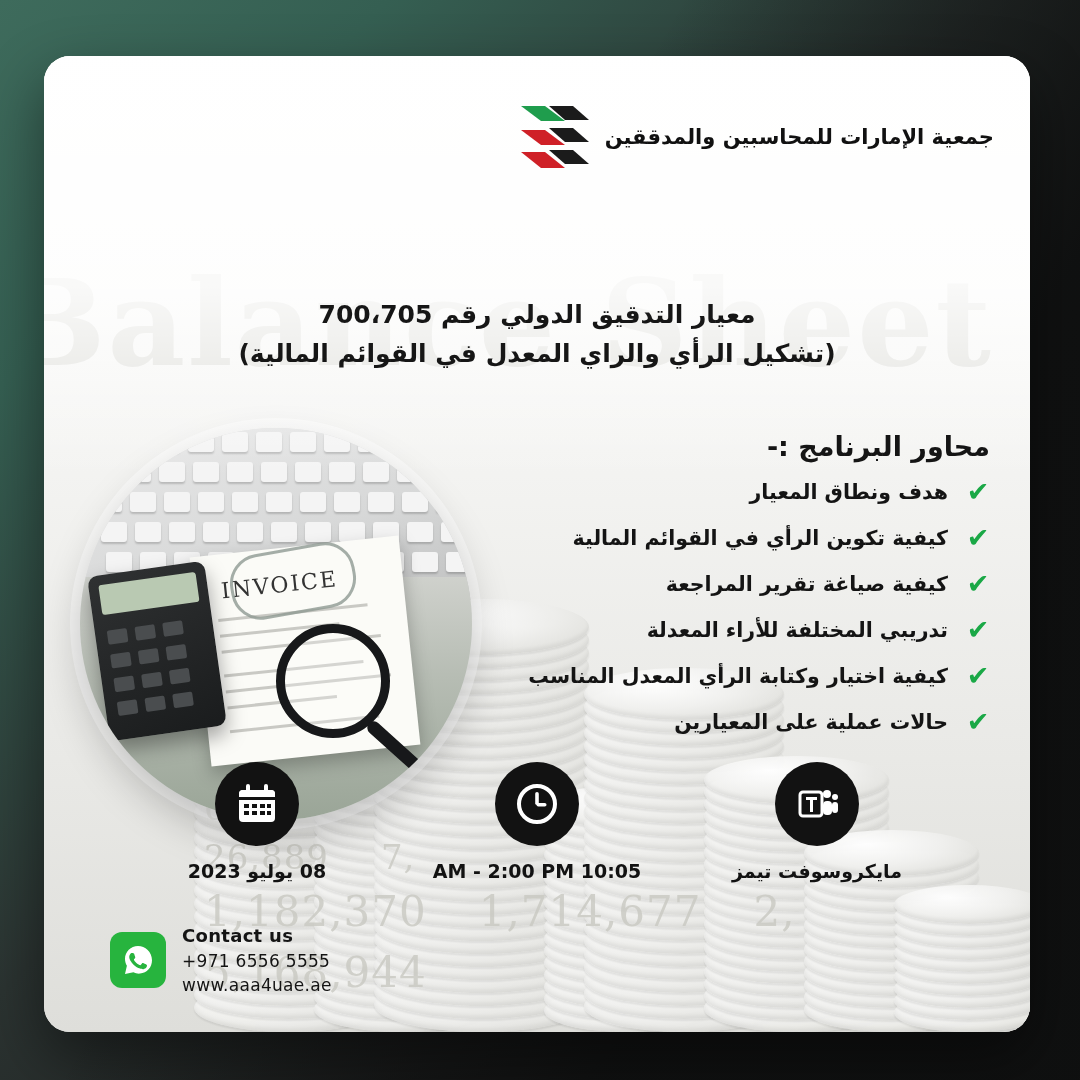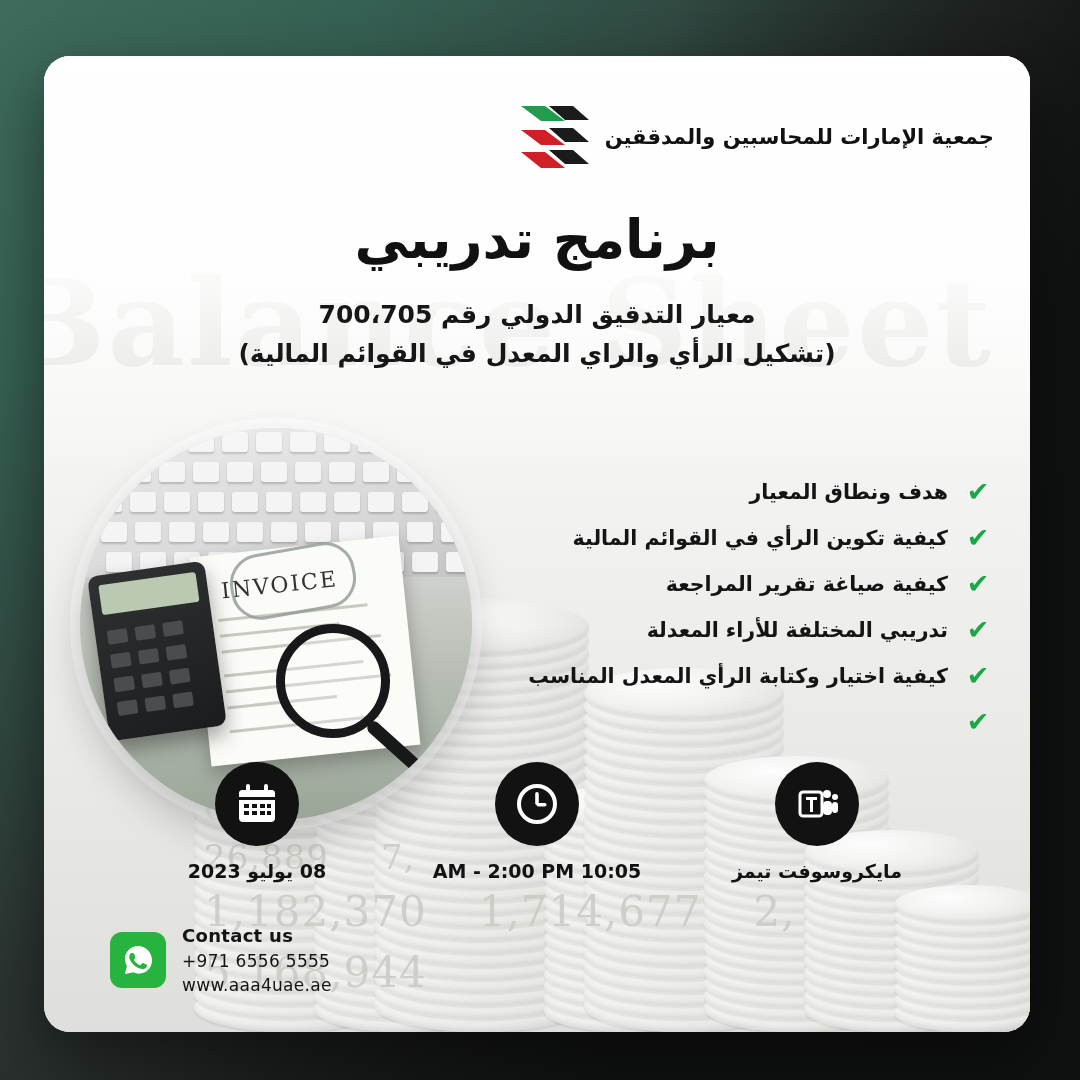--- a/index.html
+++ b/index.html
@@ -639,27 +639,27 @@
         <svg class="logo-mark" viewBox="0 0 70 66">
           <polygon points="2,2 26,2 46,17 22,17" fill="#1f9d4d"></polygon>
           <polygon points="30,2 54,2 70,16 46,16" fill="#1b1b1b"></polygon>
           <polygon points="30,24 54,24 70,38 46,38" fill="#1b1b1b"></polygon>
           <polygon points="2,26 26,26 46,41 22,41" fill="#cf2027"></polygon>
           <polygon points="2,48 26,48 46,64 22,64" fill="#cf2027"></polygon>
           <polygon points="30,46 54,46 70,60 46,60" fill="#1b1b1b"></polygon>
         </svg>
       </div>
 
-      <div class="title">برنامج تدريبي</div>
 
       <div class="subtitle">
         <div>معيار التدقيق الدولي رقم 700،705</div>
         <div>(تشكيل الرأي والراي المعدل في القوائم المالية)</div>
       </div>
 
+      <div class="axes-title">محاور البرنامج :-</div>
 
       <div class="axes">
         <div class="axis-item">
           <span class="tick">✔</span>
           <span class="axis-label">هدف ونطاق المعيار</span>
         </div>
         <div class="axis-item">
           <span class="tick">✔</span>
           <span class="axis-label">كيفية تكوين الرأي في القوائم المالية</span>
         </div>
@@ -670,20 +670,21 @@
         <div class="axis-item">
           <span class="tick">✔</span>
           <span class="axis-label">تدريبي المختلفة للأراء المعدلة</span>
         </div>
         <div class="axis-item">
           <span class="tick">✔</span>
           <span class="axis-label">كيفية اختيار وكتابة الرأي المعدل المناسب</span>
         </div>
         <div class="axis-item">
           <span class="tick">✔</span>
+          <span class="axis-label">حالات عملية على المعيارين</span>
         </div>
       </div>
 
       <div class="meta">
 
         <div class="meta-item">
           <div class="meta-circle">
             <svg width="46" height="46" viewBox="0 0 46 46">
               <rect x="5" y="9" width="36" height="32" rx="4" fill="#ffffff"></rect>
               <rect x="5" y="9" width="36" height="9" rx="4" fill="#ffffff"></rect>

